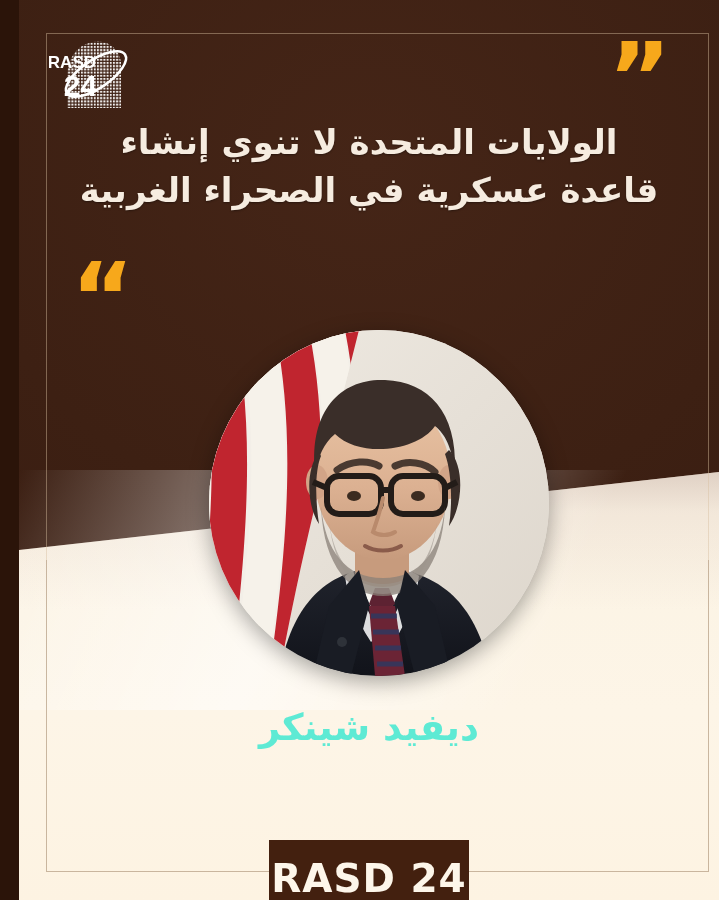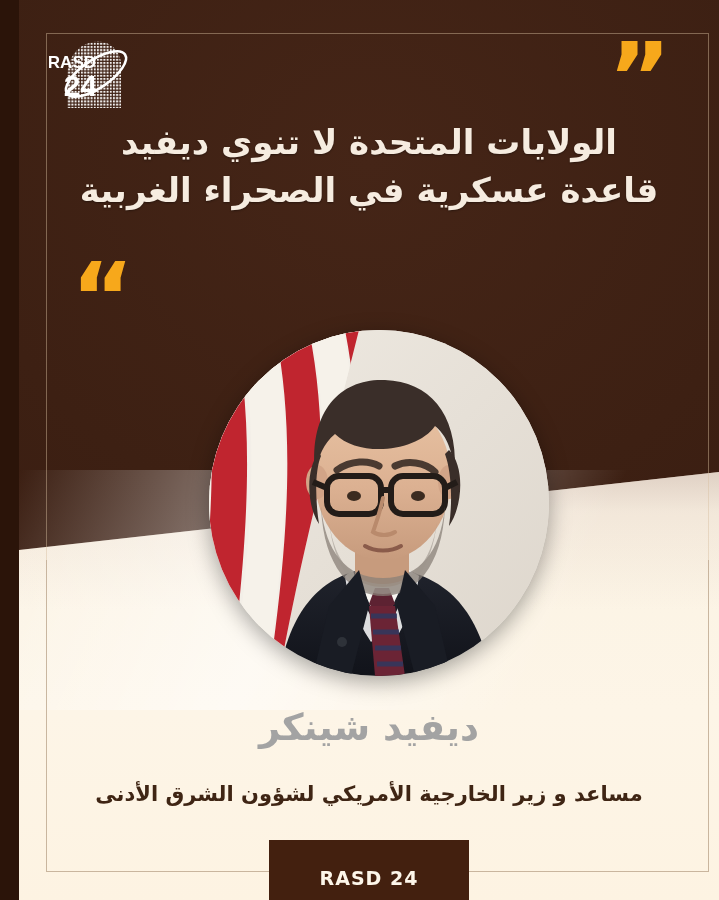--- a/index.html
+++ b/index.html
@@ -135,21 +135,21 @@
     box-shadow: 0 6px 22px rgba(0,0,0,.35);
   }
   .portrait svg { display: block; width: 100%; height: 100%; }
 
   
   .speaker-name {
     position: absolute;
     left: 0; right: 0;
     top: 706px;
     text-align: center;
-    color: #a3a3a3;
+    color: #5eead4;
     font-size: 37px;
     font-weight: bold;
     direction: rtl;
     letter-spacing: 0;
   }
   .speaker-title {
     position: absolute;
     left: 0; right: 0;
     top: 782px;
     text-align: center;
@@ -167,21 +167,21 @@
     top: 840px;
     width: 200px;
     height: 60px;
     background: #43200f;
     display: flex;
     align-items: center;
     justify-content: center;
   }
   .brand-banner span {
     color: #fdf6ea;
-    font-size: 19px;
+    font-size: 39px;
     font-weight: bold;
     letter-spacing: 1px;
     direction: ltr;
     margin-top: 16px;
   }
 </style>
 </head>
 <body>
 
 <div id="card">
@@ -212,21 +212,21 @@
       </g>
       <text x="47" y="38" font-family="'Liberation Sans',sans-serif" font-size="17" font-weight="bold" fill="#ffffff">RASD</text>
       <text x="48" y="66" font-family="'Liberation Sans',sans-serif" font-size="30" font-weight="bold" fill="#ffffff">24</text>
     </svg>
   </div>
 
   <div class="quote-mark quote-top-right">”</div>
 
   <div class="quote-mark quote-bottom-left">“</div>
 
-  <div class="headline">الولايات المتحدة لا تنوي ديفيد قاعدة عسكرية في الصحراء الغربية</div>
+  <div class="headline">الولايات المتحدة لا تنوي إنشاء قاعدة عسكرية في الصحراء الغربية</div>
 
   <div class="portrait">
     <svg viewBox="0 0 340 346" preserveAspectRatio="xMidYMid slice" aria-hidden="true">
       <defs>
         <linearGradient id="bgwall" x1="0" y1="0" x2="1" y2="1">
           <stop offset="0%" stop-color="#efeae2"></stop>
           <stop offset="100%" stop-color="#ddd6cc"></stop>
         </linearGradient>
         <linearGradient id="skin" x1="0" y1="0" x2="0" y2="1">
           <stop offset="0%" stop-color="#e9c4a4"></stop>
@@ -306,19 +306,18 @@
 
       <path d="M150 240 L120 276 L104 346 L142 346 L160 276 Z" fill="#191c24"></path>
       <path d="M196 240 L226 276 L242 346 L206 346 L188 276 Z" fill="#191c24"></path>
 
       <circle cx="133" cy="312" r="5" fill="#2e3239"></circle>
     </svg>
   </div>
 
   <div class="speaker-name">ديفيد شينكر</div>
 
-  <div class="speaker-title">مساعد و زير الخارجية الأمريكي لشؤون الشرق الأدنى</div>
 
   <div class="brand-banner">
     <span>RASD 24</span>
   </div>
 
 </div>
 
 </body></html>

